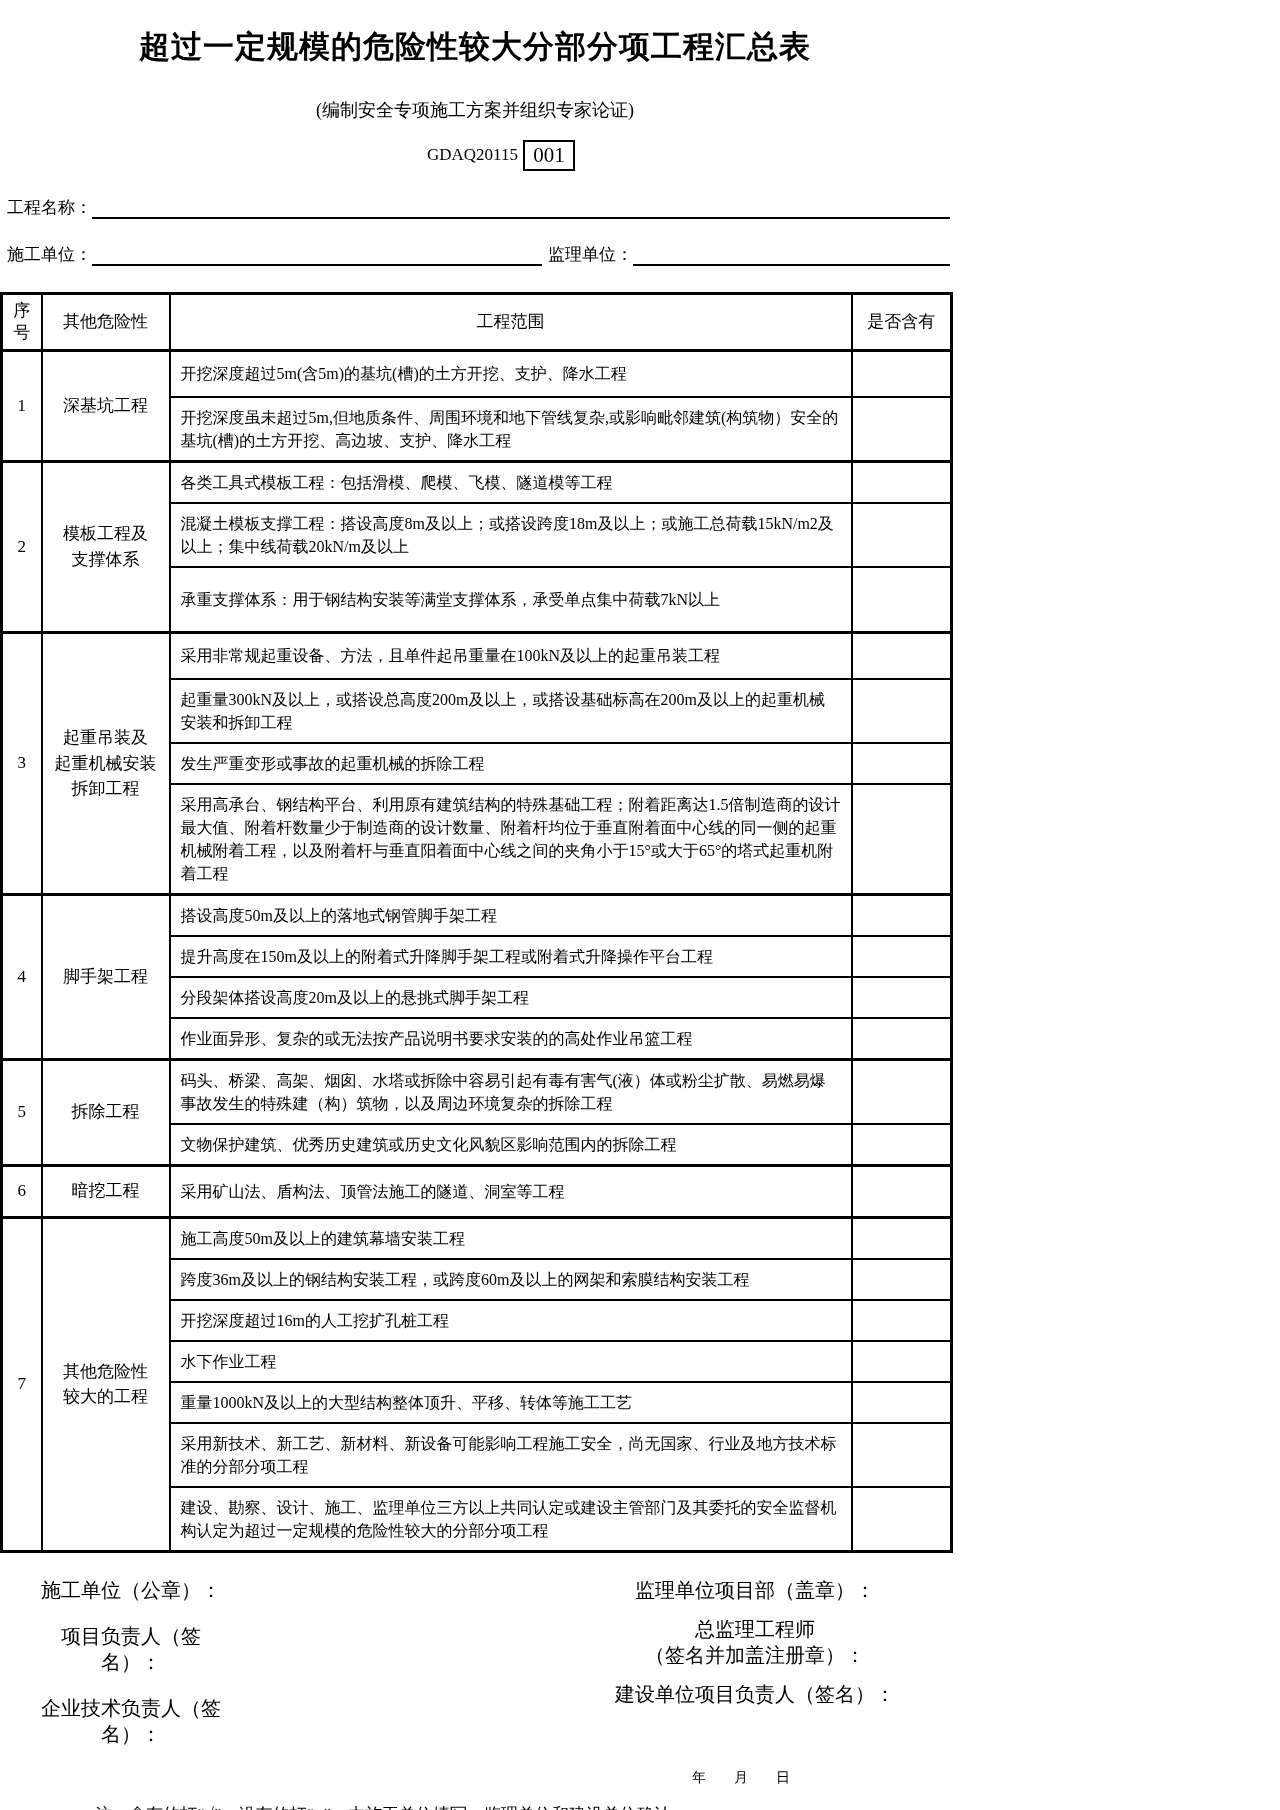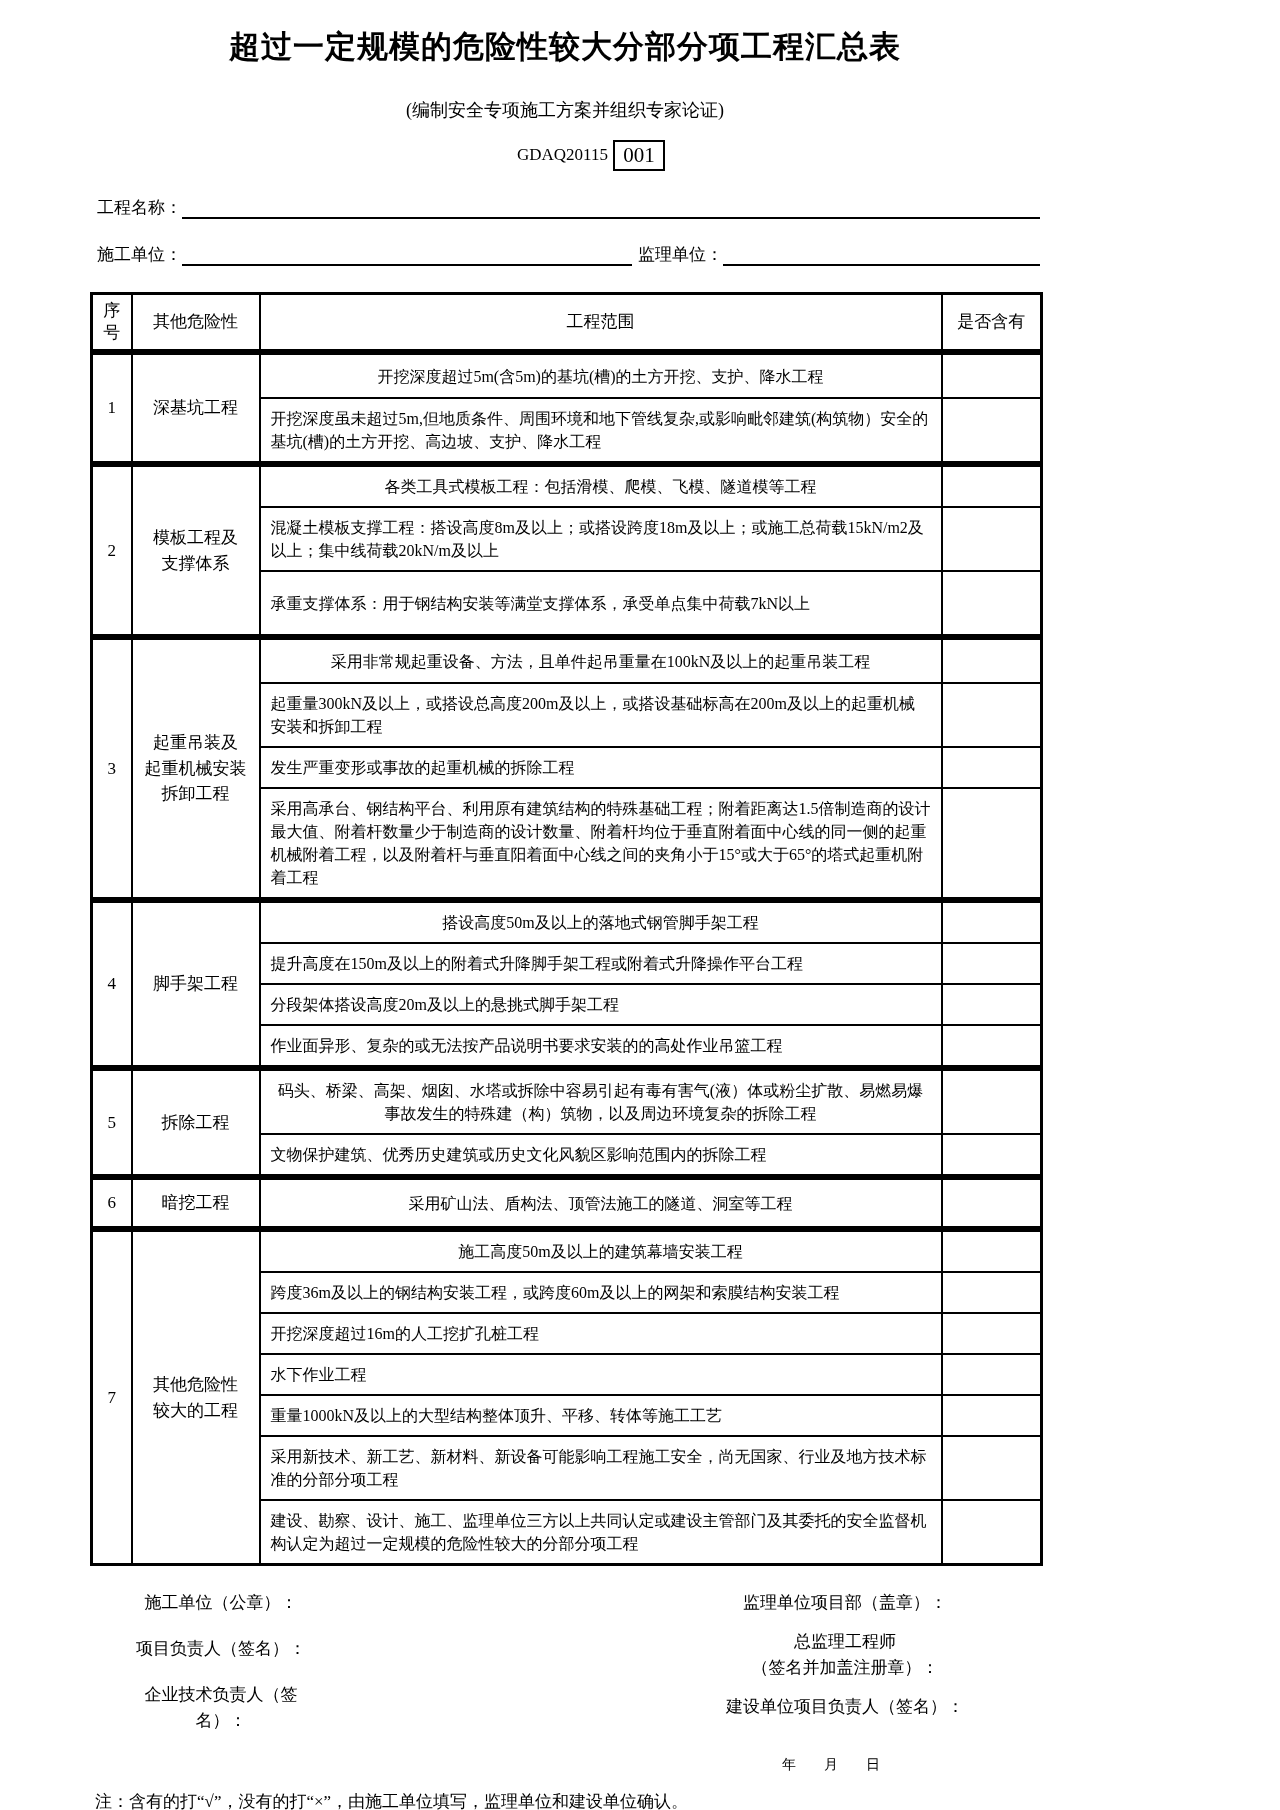--- a/index.html
+++ b/index.html
@@ -3,21 +3,21 @@
 <meta charset="utf-8">
 <style>
   * { box-sizing: border-box; }
   html,body { margin:0; padding:0; }
   body {
     width:1280px; height:1810px;
     background:#ffffff; color:#000;
     font-family:"Liberation Serif","DejaVu Serif",serif;
     overflow:hidden;
   }
-  .content { width:950px; margin-left:90px; }
+  .content { width:950px; }
 
   .page-title {
     padding-top:26px; text-align:center;
     font-family:"Liberation Sans","DejaVu Sans",sans-serif;
     font-weight:bold; font-size:31px; letter-spacing:1px;
   }
   .page-subtitle { margin-top:30px; text-align:center; font-size:18px; }
 
   .code-row { margin-top:16px; height:34px; display:flex; justify-content:center; align-items:center; }
   .form-code { font-size:17px; margin-right:5px; }
@@ -40,23 +40,23 @@
   col.c-no { width:40px; } col.c-cat { width:128px; }
   col.c-scope { width:682px; } col.c-has { width:100px; }
   .summary th, .summary td { border:2px solid #000; }
   .summary th {
     font-weight:normal; font-size:17px; text-align:center;
     vertical-align:middle; padding:5px 2px; line-height:22px; height:54px;
   }
   td.col-no, td.col-cat { text-align:center; vertical-align:middle; font-size:17px; }
   td.col-cat { white-space:pre-line; line-height:1.5; padding:2px 3px; }
   td.col-scope { text-align:left; vertical-align:middle; padding:8px 10px; line-height:23px; }
-  tr.section-start td { border-top:6px solid #000000;text-align:center; }
-
-  .footer { margin-top:24px; display:flex; font-size:17px; padding-left:35px; }
+  tr.section-start td { border-top:3px solid #000000; }
+
+  .footer { margin-top:24px; display:flex; font-size:20px; padding-left:35px; }
   .f-left { width:192px; text-align:center; }
   .f-left .line { margin-bottom:20px; white-space:pre-line; line-height:26px; }
   .f-right { margin-left:auto; width:330px; margin-right:30px; text-align:center; }
   .f-right .line { margin-bottom:13px; white-space:pre-line; line-height:26px; }
 
   .date-line { text-align:right; padding-right:160px; font-size:14px; margin-top:2px; }
   .note { margin:16px 0 0 95px; font-size:17px; }
 </style>
 </head>
 <body>

